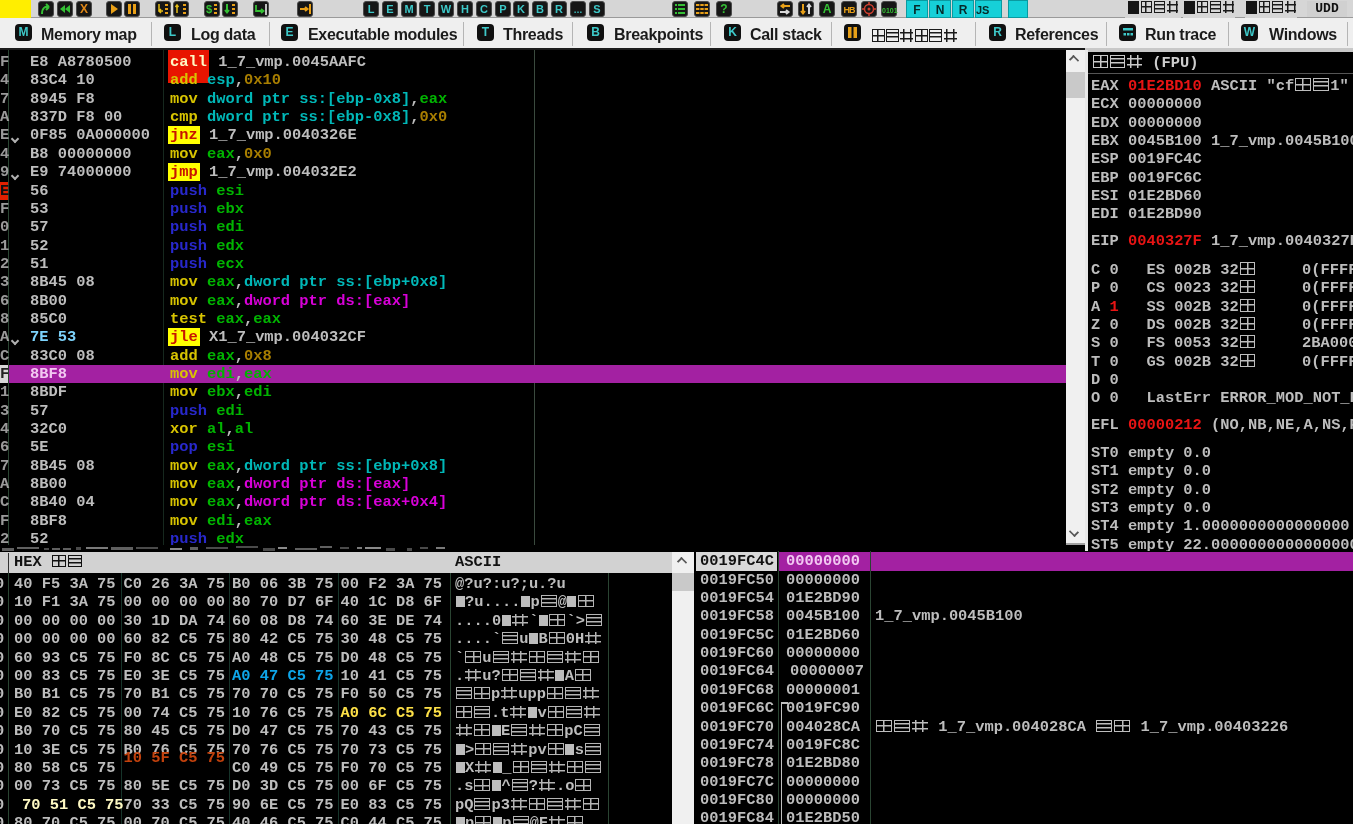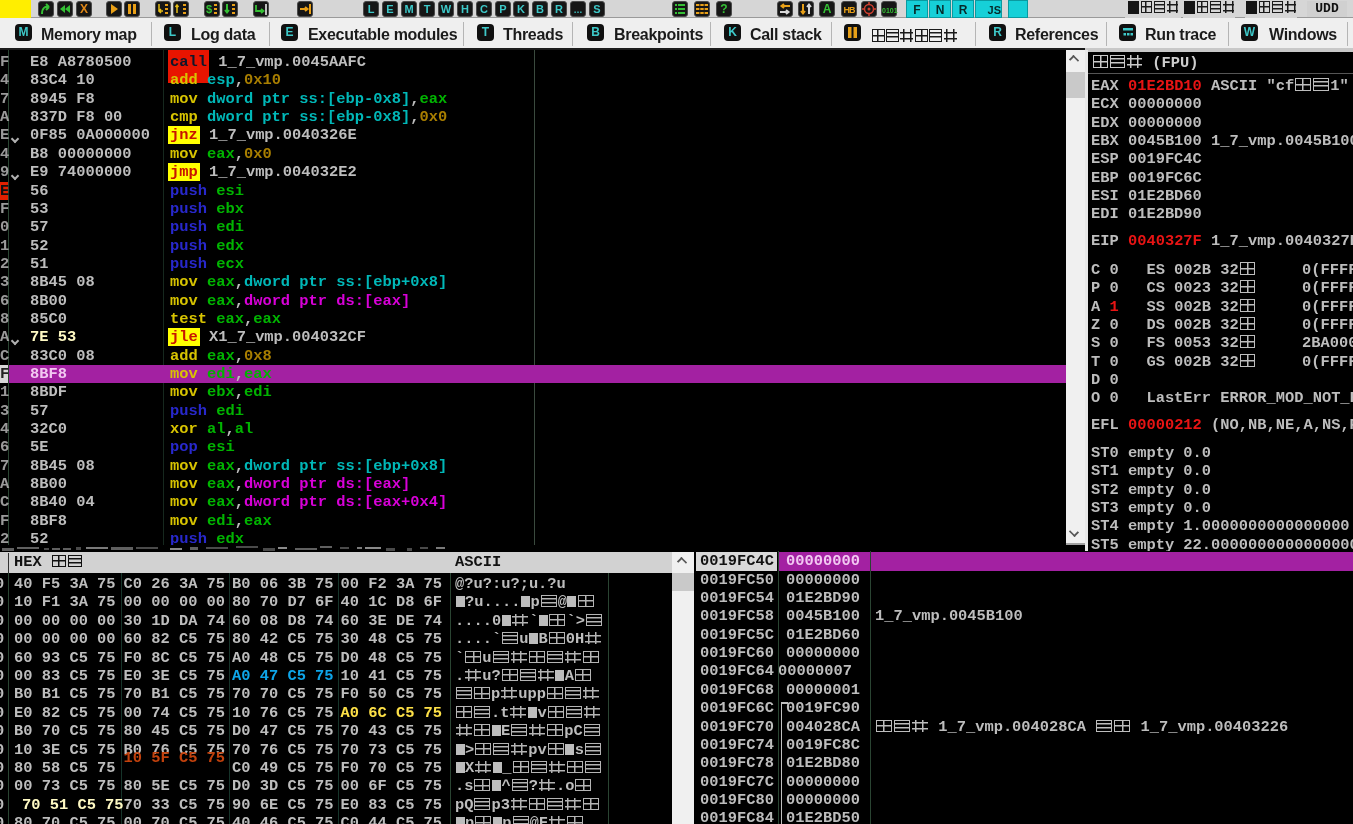--- a/index.html
+++ b/index.html
@@ -2,21 +2,21 @@
 <html><head><meta charset="utf-8">
 <style>
 *{margin:0;padding:0;box-sizing:border-box}
 html,body{width:1353px;height:824px;background:#000;overflow:hidden;position:relative;
  font-family:"Liberation Mono",monospace;}
 .abs{position:absolute}
 .mono{font-family:"Liberation Mono",monospace;font-weight:bold;font-size:15.4px;white-space:pre;color:#bdbdbd}
 .sans{font-family:"Liberation Sans",sans-serif}
 .y{color:#d8c400}.b{color:#2828cc}.c{color:#00b8b8}.g{color:#00b400}
 .n{color:#a87e00}.m{color:#d800d8}.w{color:#bdbdbd}.r{color:#e81414}
-.boxr{background:#e81400;color:#0f172a;padding:12px 2px}
+.boxr{background:#e81400;color:#fef9c3;padding:12px 2px}
 .boxy{background:#ffff00;color:#c81400;padding:0 2px}
 .cj{display:inline-block;width:13px;height:12px;margin:0 1px;vertical-align:-1px;
  border:1.4px solid currentColor;
  background-image:linear-gradient(currentColor,currentColor),linear-gradient(currentColor,currentColor);
  background-repeat:no-repeat;
  background-size:100% 1.5px,1.5px 100%;
  background-position:0 center,center 0}
 .cj.v2{background-size:100% 1.5px,100% 1.5px;background-position:0 2px,0 6px}
 .cj.v3{border:none;background-image:linear-gradient(currentColor,currentColor),linear-gradient(currentColor,currentColor),linear-gradient(currentColor,currentColor),linear-gradient(currentColor,currentColor);background-size:100% 1.5px,100% 1.5px,1.5px 100%,1.5px 100%;background-position:0 2.5px,0 8.5px,2.5px 0,9.5px 0}
 .sq{display:inline-block;width:9px;height:11px;background:currentColor;vertical-align:-1px;margin:0 0.5px}
@@ -128,21 +128,21 @@
 <div class="tbi" style="left:841px"><span style="color:#e8a018;font-size:9px;line-height:14px;letter-spacing:-1px">HB</span></div>
 <div class="tbi" style="left:861px"><svg width="14" height="14" viewBox="0 0 14 14">
       <circle cx="7" cy="7" r="4.5" stroke="#d04030" stroke-width="1.5" fill="none"></circle>
       <circle cx="7" cy="7" r="1.5" fill="#d04030"></circle>
       <path d="M7 0 L7 3 M7 11 L7 14 M0 7 L3 7 M11 7 L14 7" stroke="#d04030" stroke-width="1.5"></path>
     </svg></div>
 <div class="tbi" style="left:881px"><span style="color:#35c035;font-size:7px;line-height:7px;letter-spacing:0">0101<br>1010</span></div>
 <div class="abs sans" style="left:906px;top:0;width:22px;height:18px;background:#16d0d8;color:#062a2a;font-weight:bold;font-size:12px;text-align:center;line-height:18px;border:1px solid #0a9aa0">F</div>
 <div class="abs sans" style="left:929px;top:0;width:22px;height:18px;background:#16d0d8;color:#062a2a;font-weight:bold;font-size:12px;text-align:center;line-height:18px;border:1px solid #0a9aa0">N</div>
 <div class="abs sans" style="left:952px;top:0;width:22px;height:18px;background:#16d0d8;color:#062a2a;font-weight:bold;font-size:12px;text-align:center;line-height:18px;border:1px solid #0a9aa0">R</div>
-<div class="abs sans" style="left:975px;top:0;width:27px;height:18px;background:#16d0d8;color:#062a2a;font-weight:bold;font-size:11px;text-align:right;line-height:18px;border:1px solid #0a9aa0">JS</div>
+<div class="abs sans" style="left:975px;top:0;width:27px;height:18px;background:#16d0d8;color:#062a2a;font-weight:bold;font-size:11px;text-align:left;line-height:18px;border:1px solid #0a9aa0">JS</div>
 <div class="abs sans" style="left:1008px;top:0;width:20px;height:18px;background:#16d0d8;color:#062a2a;font-weight:bold;font-size:12px;text-align:center;line-height:18px;border:1px solid #0a9aa0"></div>
 <div class="abs" style="left:1125px;top:0;width:56px;height:18px;background:#d6d6d6;text-align:center;line-height:17px"><span style="display:inline-block;width:11px;height:13px;background:#151515;vertical-align:-2px;margin-right:1px"></span><span class="cj " style="width:11px;height:12px;color:#1a1a1a"></span><span class="cj v2" style="width:11px;height:12px;color:#1a1a1a"></span><span class="cj v3" style="width:11px;height:12px;color:#1a1a1a"></span></div>
 <div class="abs" style="left:1183px;top:0;width:52px;height:18px;background:#d6d6d6;text-align:center;line-height:17px"><span style="display:inline-block;width:11px;height:13px;background:#151515;vertical-align:-2px;margin-right:1px"></span><span class="cj " style="width:11px;height:12px;color:#1a1a1a"></span><span class="cj v2" style="width:11px;height:12px;color:#1a1a1a"></span><span class="cj v3" style="width:11px;height:12px;color:#1a1a1a"></span></div>
 <div class="abs" style="left:1245px;top:0;width:52px;height:18px;background:#d6d6d6;text-align:center;line-height:17px"><span style="display:inline-block;width:11px;height:13px;background:#151515;vertical-align:-2px;margin-right:1px"></span><span class="cj " style="width:11px;height:12px;color:#1a1a1a"></span><span class="cj v2" style="width:11px;height:12px;color:#1a1a1a"></span><span class="cj v3" style="width:11px;height:12px;color:#1a1a1a"></span></div>
 <div class="abs mono" style="left:1307px;top:1px;width:40px;height:16px;background:#d0d0d0;color:#111;font-size:13px;text-align:center;line-height:16px">UDD</div>
 <div class="abs" style="left:0;top:18px;width:1353px;height:31px;background:#efefef"></div>
 <div class="abs" style="left:0;top:48px;width:1085px;height:2px;background:#1c1c1c"></div>
 <div class="abs" style="left:1085px;top:48px;width:268px;height:2px;background:#c8c8c8"></div>
 <div class="sep" style="left:151px;top:22px"></div>
 <div class="sep" style="left:269px;top:22px"></div>
@@ -229,21 +229,21 @@
 <div class="abs mono" style="left:30px;top:223.2px;height:18.4px;line-height:18.4px;color:#bdbdbd">8B45 08</div>
 <div class="abs mono" style="left:170px;top:223.2px;height:18.4px;line-height:18.4px"><span class="y">mov </span><span class="g">eax</span><span class="w">,</span><span class="c">dword ptr ss:[ebp+0x8]</span></div>
 <div class="abs mono" style="left:0px;top:241.6px;height:18.4px;line-height:18.4px;color:#9a9a9a">6</div>
 <div class="abs mono" style="left:30px;top:241.6px;height:18.4px;line-height:18.4px;color:#bdbdbd">8B00</div>
 <div class="abs mono" style="left:170px;top:241.6px;height:18.4px;line-height:18.4px"><span class="y">mov </span><span class="g">eax</span><span class="w">,</span><span class="m">dword ptr ds:[eax]</span></div>
 <div class="abs mono" style="left:0px;top:259.9px;height:18.4px;line-height:18.4px;color:#9a9a9a">8</div>
 <div class="abs mono" style="left:30px;top:259.9px;height:18.4px;line-height:18.4px;color:#bdbdbd">85C0</div>
 <div class="abs mono" style="left:170px;top:259.9px;height:18.4px;line-height:18.4px"><span class="y">test </span><span class="g">eax</span><span class="w">,</span><span class="g">eax</span></div>
 <div class="abs mono" style="left:0px;top:278.2px;height:18.4px;line-height:18.4px;color:#9a9a9a">A</div>
 <div class="chev" style="left:12px;top:288.2px"></div>
-<div class="abs mono" style="left:30px;top:278.2px;height:18.4px;line-height:18.4px;color:#fef9c3">7E 53</div>
+<div class="abs mono" style="left:30px;top:278.2px;height:18.4px;line-height:18.4px;color:#7dd3fc">7E 53</div>
 <div class="abs mono" style="left:168px;top:278.2px;height:18.4px;line-height:18.4px"><span class="boxy">jle</span><span class="w"> X1_7_vmp.004032CF</span></div>
 <div class="abs mono" style="left:0px;top:296.6px;height:18.4px;line-height:18.4px;color:#9a9a9a">C</div>
 <div class="abs mono" style="left:30px;top:296.6px;height:18.4px;line-height:18.4px;color:#bdbdbd">83C0 08</div>
 <div class="abs mono" style="left:170px;top:296.6px;height:18.4px;line-height:18.4px"><span class="y">add </span><span class="g">eax</span><span class="w">,</span><span class="n">0x8</span></div>
 <div class="abs" style="left:9px;top:315.0px;width:1057px;height:18.4px;background:#a321a2"></div>
 <div class="abs" style="left:0;top:315.0px;width:8px;height:18.4px;background:#d8d8d8"></div>
 <div class="abs mono" style="left:0px;top:315.0px;height:18.4px;line-height:18.4px;color:#222">F</div>
 <div class="abs mono" style="left:30px;top:315.0px;height:18.4px;line-height:18.4px;color:#f2c8f2">8BF8</div>
 <div class="abs mono" style="left:170px;top:315.0px;height:18.4px;line-height:18.4px"><span class="y">mov </span><span class="g">edi</span><span class="w">,</span><span class="g">eax</span></div>
 <div class="abs mono" style="left:0px;top:333.3px;height:18.4px;line-height:18.4px;color:#9a9a9a">1</div>
@@ -445,21 +445,21 @@
 <div class="abs mono" style="left:4px;top:38.0px;color:#bdbdbd">0019FC54</div>
 <div class="abs mono" style="left:90px;top:38.0px;color:#bdbdbd">01E2BD90</div>
 <div class="abs mono" style="left:4px;top:56.4px;color:#bdbdbd">0019FC58</div>
 <div class="abs mono" style="left:90px;top:56.4px;color:#bdbdbd">0045B100</div>
 <div class="abs mono" style="left:179px;top:56.4px;color:#bdbdbd">1_7_vmp.0045B100</div>
 <div class="abs mono" style="left:4px;top:74.7px;color:#bdbdbd">0019FC5C</div>
 <div class="abs mono" style="left:90px;top:74.7px;color:#bdbdbd">01E2BD60</div>
 <div class="abs mono" style="left:4px;top:93.0px;color:#bdbdbd">0019FC60</div>
 <div class="abs mono" style="left:90px;top:93.0px;color:#bdbdbd">00000000</div>
 <div class="abs mono" style="left:4px;top:111.4px;color:#bdbdbd">0019FC64</div>
-<div class="abs mono" style="left:82px;top:111.4px;color:#bdbdbd">00000007</div>
+<div class="abs mono" style="left:94px;top:111.4px;color:#bdbdbd">00000007</div>
 <div class="abs mono" style="left:4px;top:129.8px;color:#bdbdbd">0019FC68</div>
 <div class="abs mono" style="left:90px;top:129.8px;color:#bdbdbd">00000001</div>
 <div class="abs mono" style="left:4px;top:148.1px;color:#bdbdbd">0019FC6C</div>
 <div class="abs mono" style="left:90px;top:148.1px;color:#bdbdbd">0019FC90</div>
 <div class="abs mono" style="left:4px;top:166.5px;color:#bdbdbd">0019FC70</div>
 <div class="abs mono" style="left:90px;top:166.5px;color:#bdbdbd">004028CA</div>
 <div class="abs mono" style="left:179px;top:166.5px;color:#bdbdbd"><span class="cj" style="color:#bdbdbd;width:16px"></span><span class="cj v2" style="color:#bdbdbd;width:16px"></span><span class="cj v3" style="color:#bdbdbd;width:16px"></span> 1_7_vmp.004028CA <span class="cj v2" style="color:#bdbdbd;width:16px"></span><span class="cj" style="color:#bdbdbd;width:16px"></span> 1_7_vmp.00403226</div>
 <div class="abs mono" style="left:4px;top:184.8px;color:#bdbdbd">0019FC74</div>
 <div class="abs mono" style="left:90px;top:184.8px;color:#bdbdbd">0019FC8C</div>
 <div class="abs mono" style="left:4px;top:203.2px;color:#bdbdbd">0019FC78</div>

